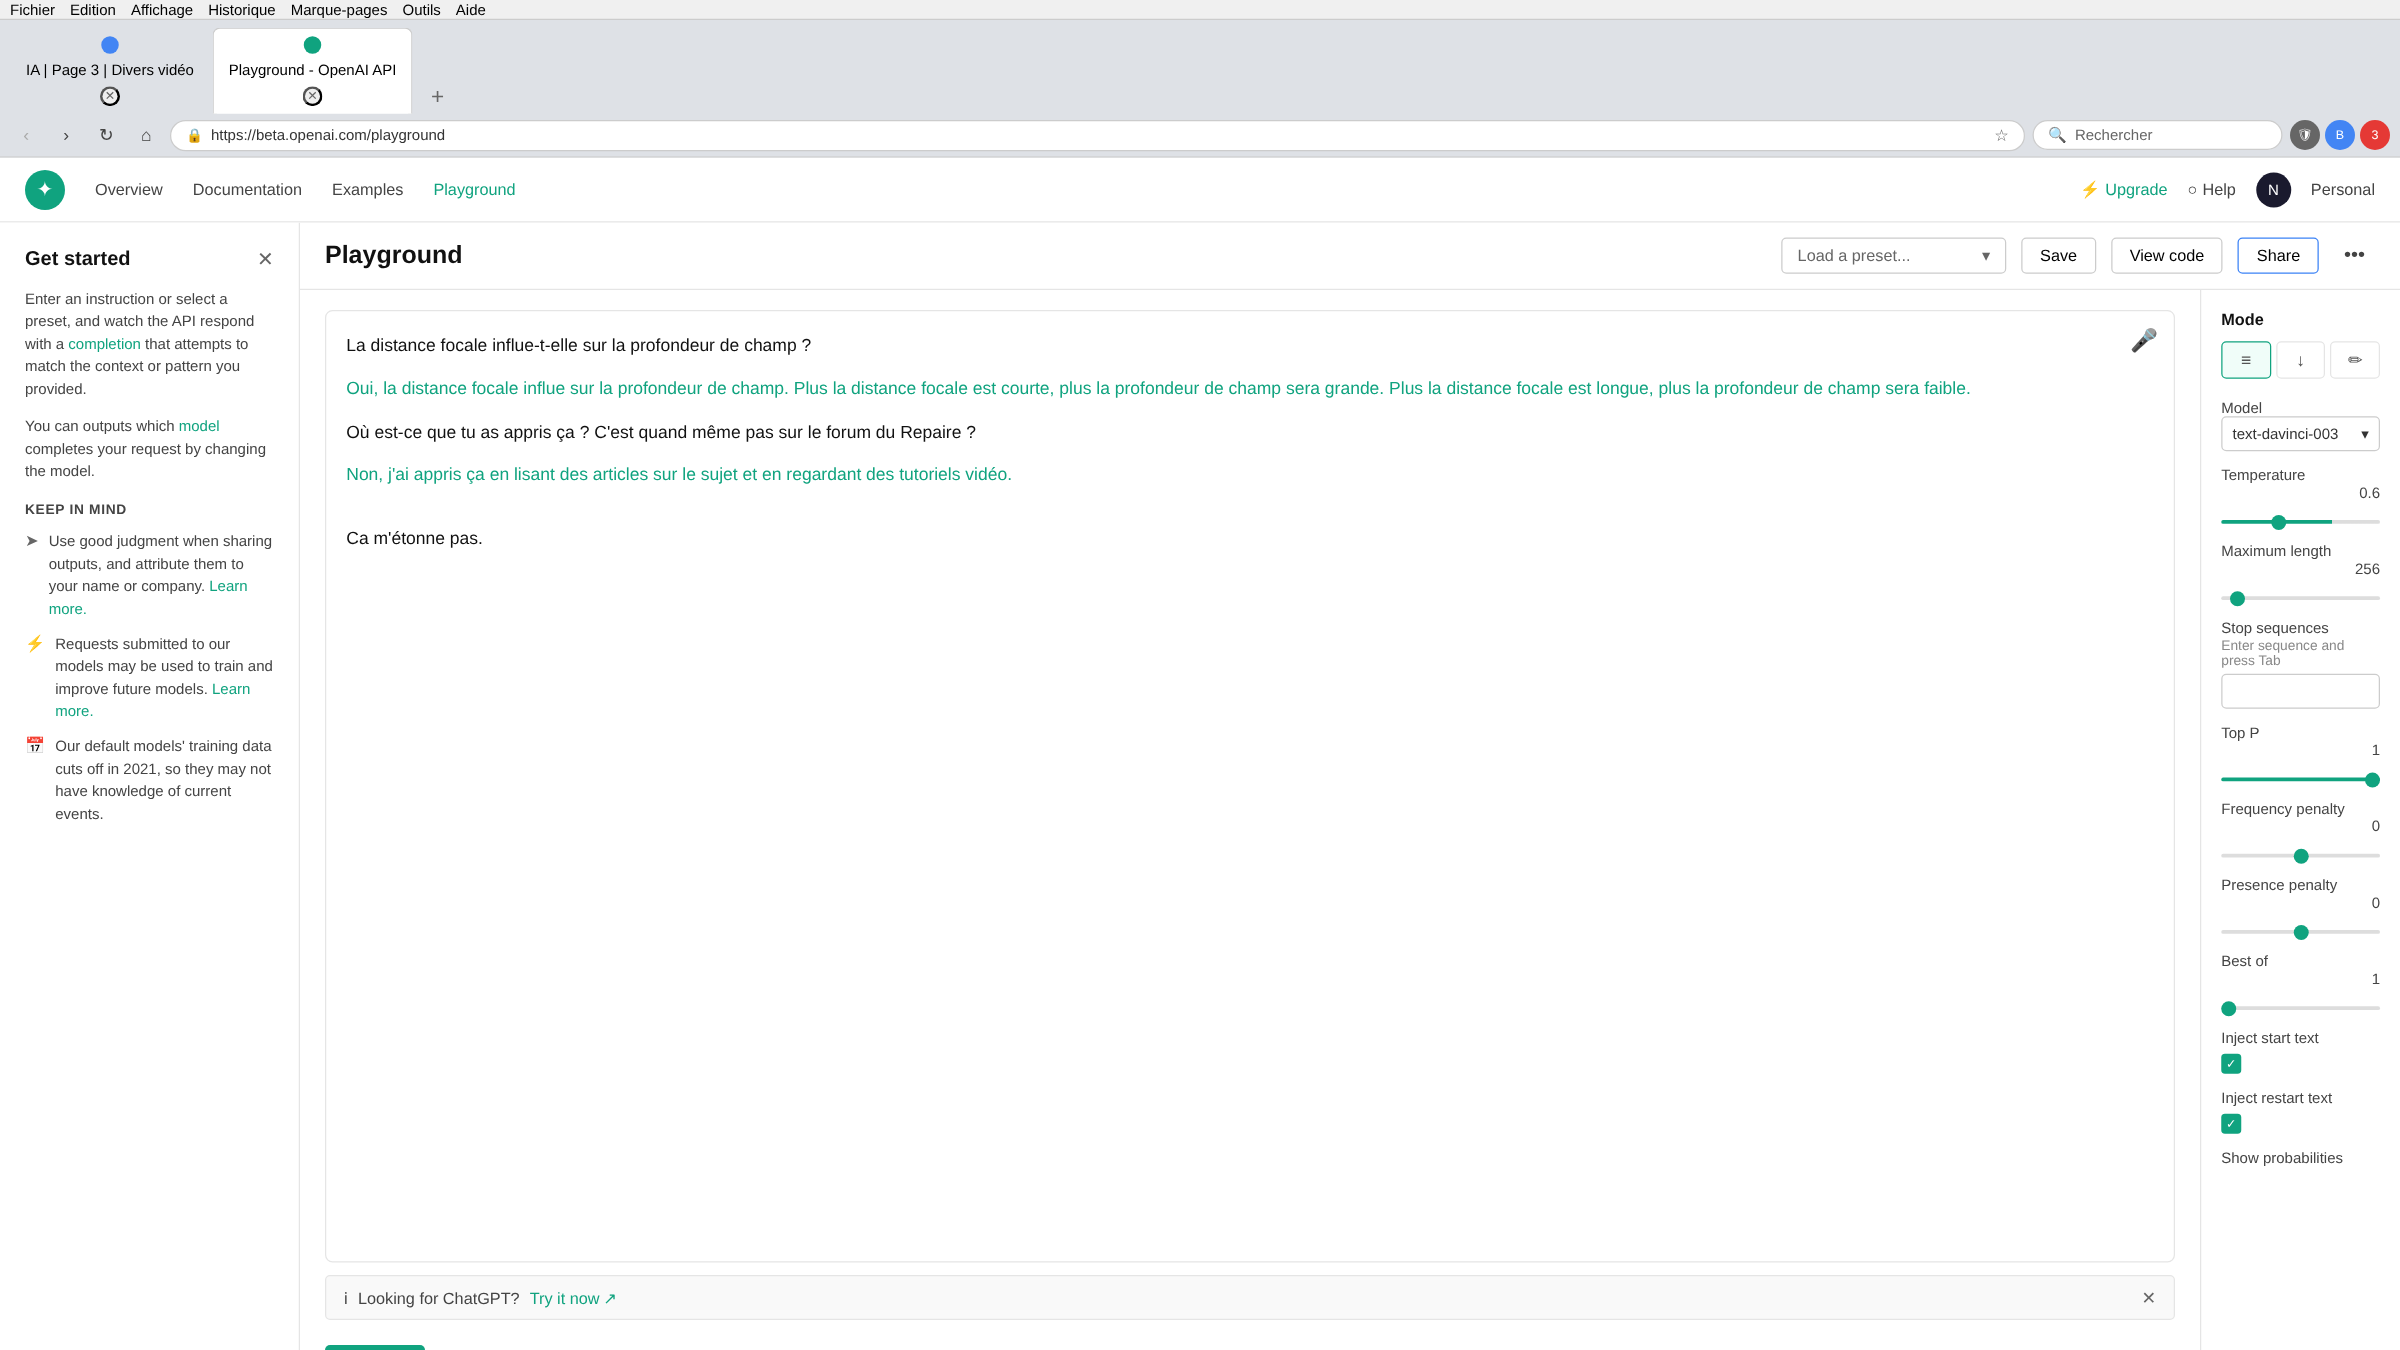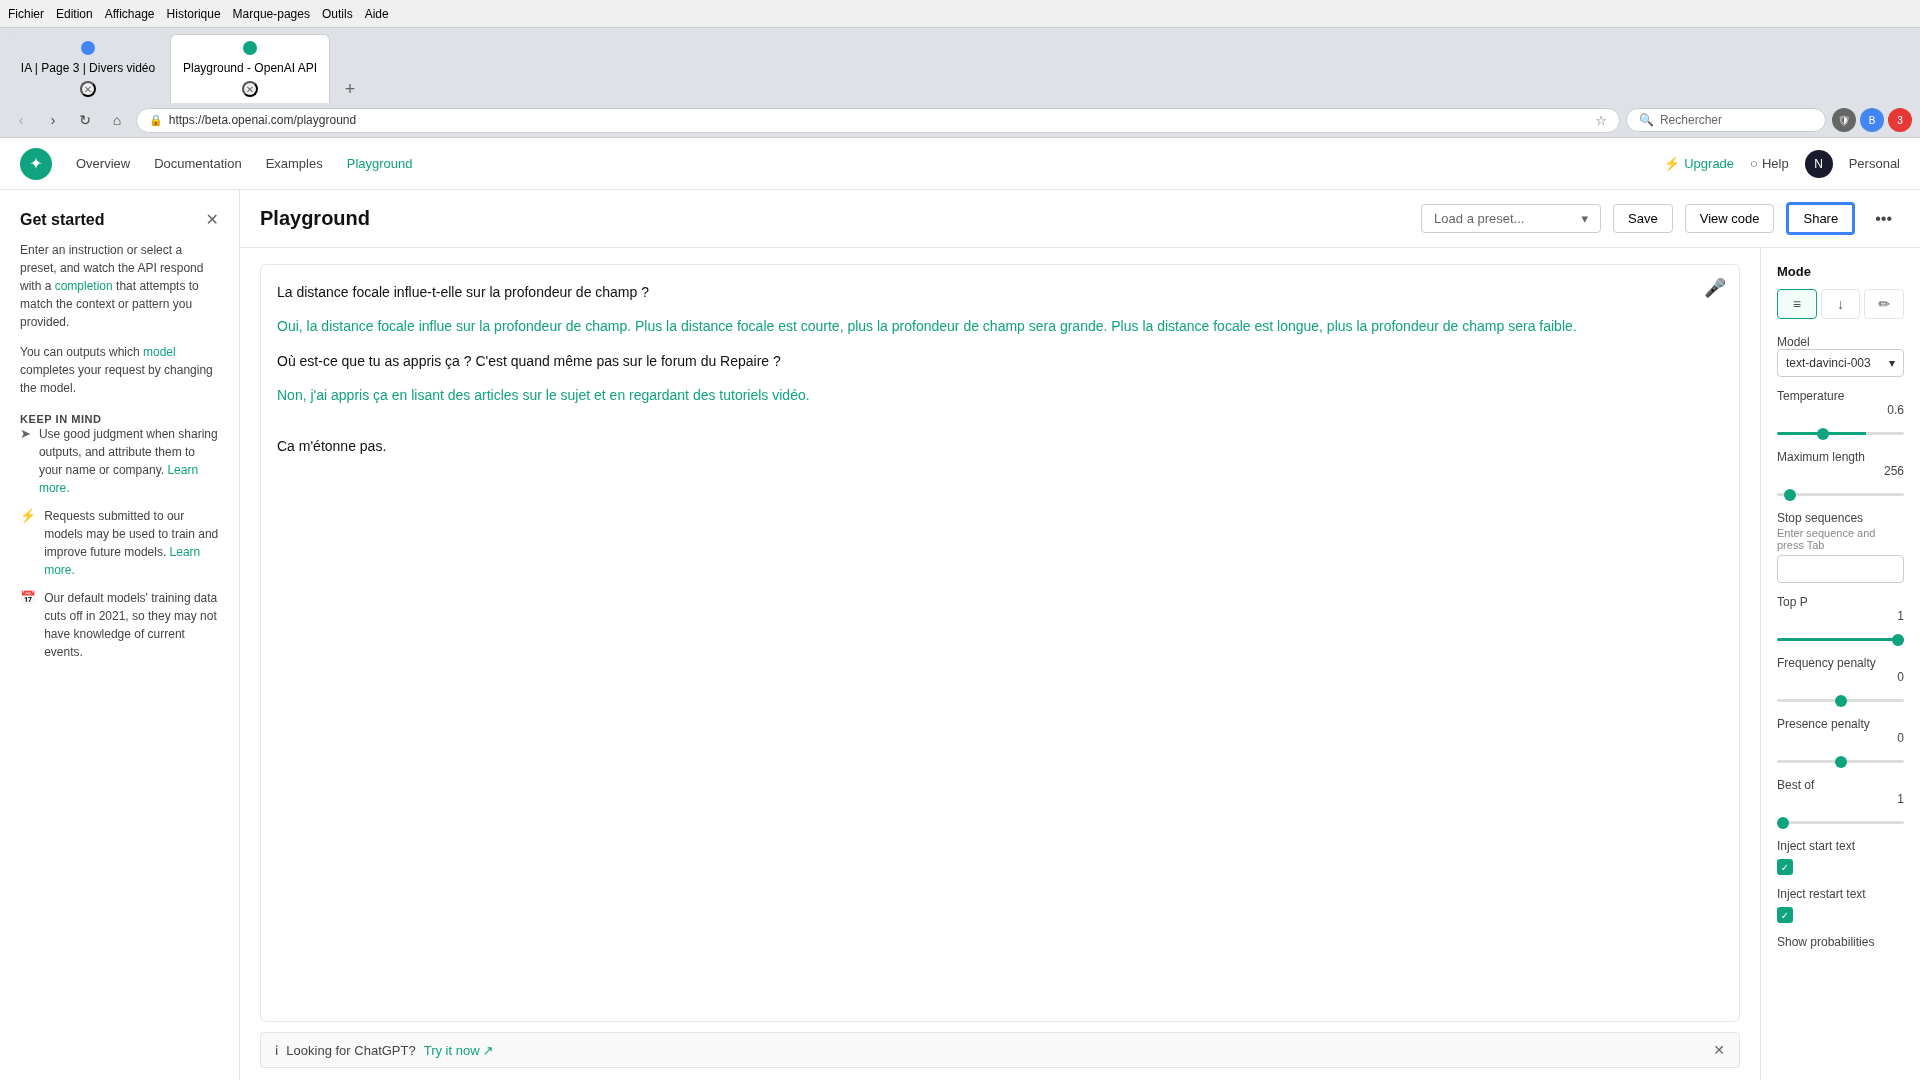--- a/index.html
+++ b/index.html
@@ -5,21 +5,21 @@
     * { box-sizing: border-box; margin: 0; padding: 0; }
     body { font-family: -apple-system, BlinkMacSystemFont, 'Segoe UI', sans-serif; font-size: 13px; background: #fff; overflow: hidden; }
 
     
     .os-menu-bar {
       background: #f0f0f0;
       border-bottom: 1px solid #ccc;
       display: flex;
       align-items: center;
       padding: 0 8px;
-      height: 28px;
+      height: 16px;
       font-size: 12px;
       gap: 12px;
     }
     .os-menu-bar span { cursor: default; }
 
     
     .browser-chrome {
       background: #dee1e6;
       border-bottom: 1px solid #ccc;
     }
@@ -146,21 +146,21 @@
       padding: 20px;
       overflow-y: auto;
       background: #fff;
       flex-shrink: 0;
     }
     .sidebar-header { display: flex; justify-content: space-between; align-items: center; margin-bottom: 12px; }
     .sidebar-title { font-size: 16px; font-weight: 600; color: #111; }
     .sidebar-close { cursor: pointer; color: #666; font-size: 16px; background: none; border: none; }
     .sidebar-intro { font-size: 12px; color: #444; line-height: 1.5; margin-bottom: 12px; }
     .sidebar-intro .highlight { color: #10a37f; }
-    .sidebar-section { font-size: 11px; font-weight: 700; color: #444; letter-spacing: 0.05em; margin: 16px 0 0; text-transform: uppercase; }
+    .sidebar-section { font-size: 11px; font-weight: 700; color: #444; letter-spacing: 0.05em; margin: 16px 0 10px; text-transform: uppercase; }
     .sidebar-item { display: flex; align-items: flex-start; gap: 8px; margin-bottom: 10px; }
     .sidebar-item-icon { color: #666; flex-shrink: 0; margin-top: 1px; }
     .sidebar-item-text { font-size: 12px; color: #444; line-height: 1.5; }
     .sidebar-item-text .link { color: #10a37f; }
 
     
     .playground-area {
       flex: 1;
       display: flex;
       flex-direction: column;
@@ -176,21 +176,21 @@
     .playground-title { font-size: 20px; font-weight: 600; color: #111; flex: 1; }
     .load-preset-btn {
       display: flex; align-items: center; gap: 8px;
       border: 1px solid #ccc; border-radius: 4px;
       padding: 6px 12px; font-size: 13px; color: #666;
       background: #fff; cursor: pointer; min-width: 180px;
       justify-content: space-between;
     }
     .save-btn { background: #fff; border: 1px solid #ccc; border-radius: 4px; padding: 6px 14px; font-size: 13px; cursor: pointer; font-weight: 500; }
     .view-code-btn { background: #fff; border: 1px solid #ccc; border-radius: 4px; padding: 6px 14px; font-size: 13px; cursor: pointer; }
-    .share-btn { background: #fff; border: 3px solid #3b82f6; border-radius: 4px; padding: 6px 14px; font-size: 13px; cursor: pointer; }
+    .share-btn { background: #fff; border: 1px solid #3b82f6; border-radius: 4px; padding: 6px 14px; font-size: 13px; cursor: pointer; }
     .more-btn { background: none; border: none; font-size: 16px; cursor: pointer; color: #444; padding: 4px 8px; }
 
     
     .playground-content {
       display: flex;
       flex: 1;
       overflow: hidden;
     }
 
     .playground-editor {

